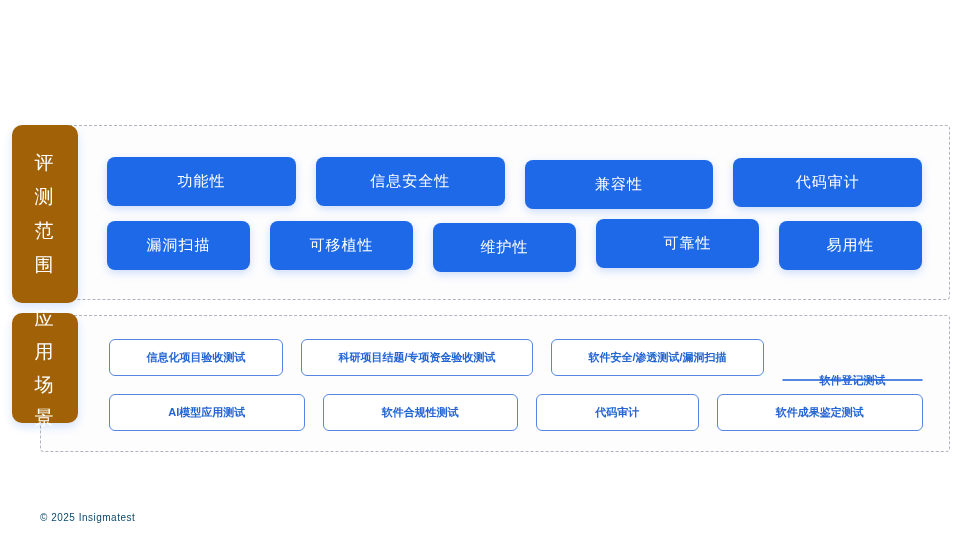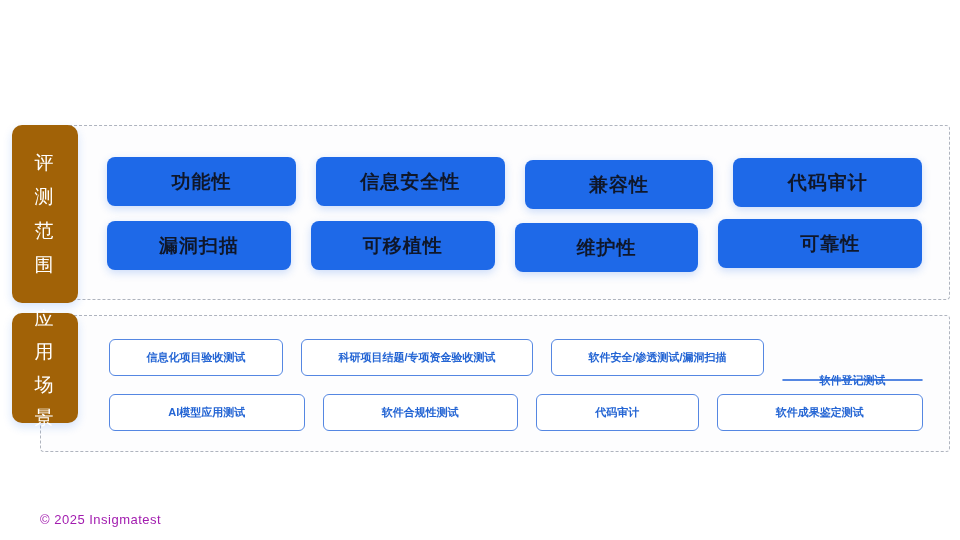--- a/index.html
+++ b/index.html
@@ -60,23 +60,23 @@
     display: flex;
     align-items: center;
     justify-content: center;
     white-space: nowrap;
   }
   
   #panel-scope .btn {
     flex: 1 1 0;
     background: #1e69e8;
     border-radius: 8px;
-    color: #0f172a;
-    font-size: 19px;
-    font-weight: 700;
+    color: #ffffff;
+    font-size: 15px;
+    font-weight: 400;
     letter-spacing: 1px;
     box-shadow: 0 3px 8px rgba(30, 105, 232, 0.22);
   }
   
   #panel-scenario .btn {
     flex: 1 1 auto;
     background: #ffffff;
     border: 1px solid #5587e2;
     border-radius: 6px;
     color: #2465d4;
@@ -89,22 +89,22 @@
   #panel-scope .row:nth-child(1) .btn:nth-child(3)    { top: 3px; }
   #panel-scope .row:nth-child(1) .btn:nth-child(4)    { top: 1px; }
   #panel-scope .row:nth-child(2) .btn:nth-child(3)    { top: 2px; }
   #panel-scope .row:nth-child(2) .btn:nth-child(4)    { top: -2px; padding-left: 20px; }
   #panel-scenario .row:nth-child(1) .btn:nth-child(4) { top: 1px; margin-top: 39px; }
 
   .footer {
     position: absolute;
     left: 40px;
     top: 512px;
-    font-size: 13px;
-    color: #a21caf;
+    font-size: 10px;
+    color: #0c4a6e;
     letter-spacing: 0.5px;
   }
 </style>
 </head>
 <body>
 
 <div class="page">
 
   <div class="side-label" id="label-scope">
     <div class="vtext">评测范围</div>
@@ -114,20 +114,21 @@
         <div class="btn">功能性</div>
         <div class="btn">信息安全性</div>
         <div class="btn">兼容性</div>
         <div class="btn">代码审计</div>
       </div>
       <div class="row">
         <div class="btn">漏洞扫描</div>
         <div class="btn">可移植性</div>
         <div class="btn">维护性</div>
         <div class="btn">可靠性</div>
+        <div class="btn">易用性</div>
       </div>
     </div>
 
   <div class="side-label" id="label-scenario">
     <div class="vtext">应用场景</div>
   </div>
   <div class="panel" id="panel-scenario">
       <div class="row">
         <div class="btn">信息化项目验收测试</div>
         <div class="btn">科研项目结题/专项资金验收测试</div>

